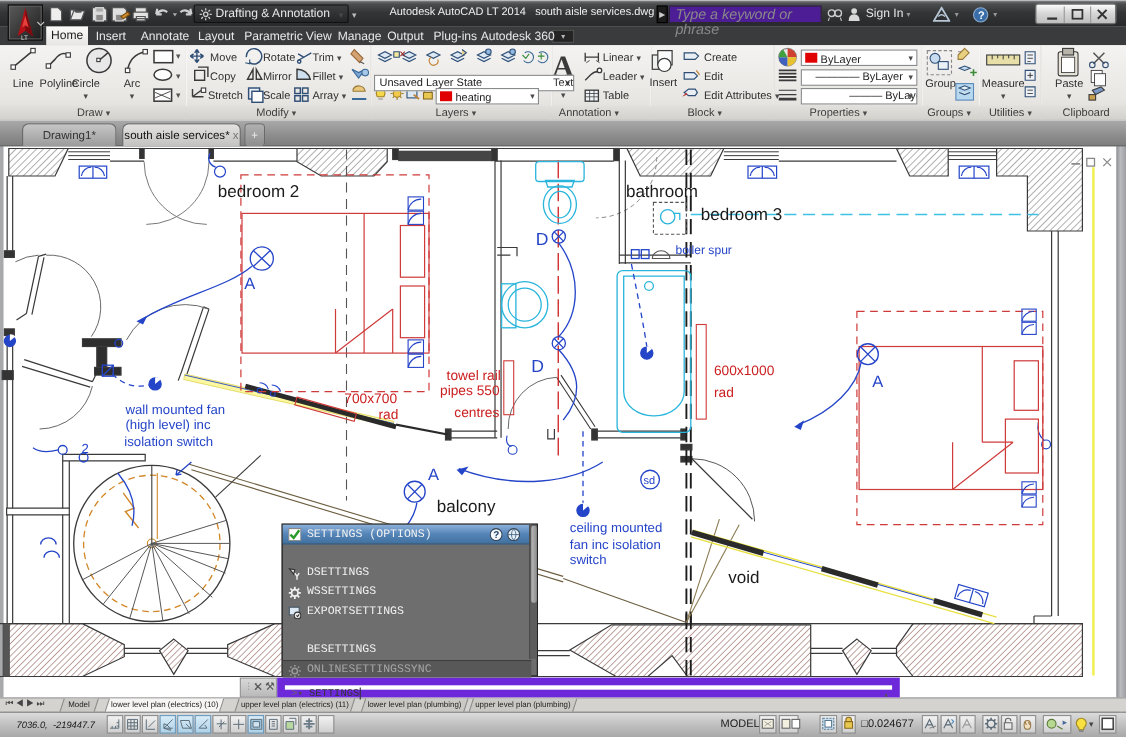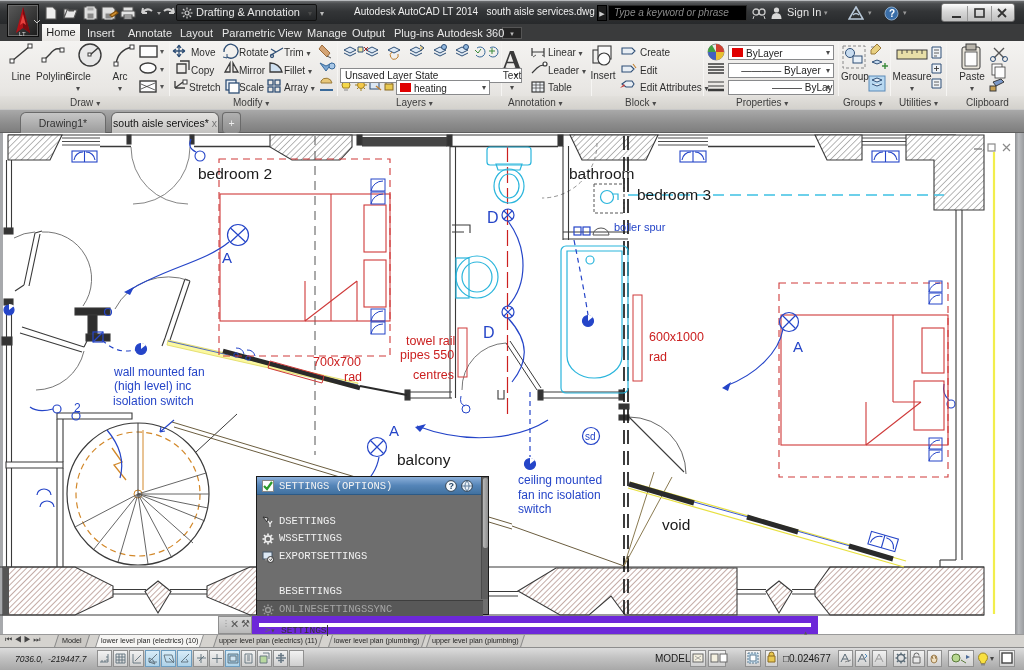--- a/index.html
+++ b/index.html
@@ -9,22 +9,22 @@
 
 #titlebar { left:0; top:0; width:1024px; height:24px;
   background:linear-gradient(#6e7072 0%,#4a4c4e 12%,#333537 45%,#27292b 100%);
   border-top:1px solid #b8babd; z-index:5; }
 #logo { left:7px; top:4px; width:32px; height:33px; z-index:7;
   background:linear-gradient(135deg,#5a5a5a,#1c1c1c);
   border:1px solid #0c0c0c; box-shadow:inset 0 0 0 1px #6a6a6a; }
 #wsbox { left:176px; top:4px; width:141px; height:17px; background:linear-gradient(#3c3e40,#232527);
   border:1px solid #111; border-radius:2px; color:#e8e8e8; font-size:11px; line-height:15px; z-index:6; }
 #titletext { left:354px; top:6px; color:#f0f0f0; font-size:10px; z-index:6; white-space:pre; }
-#searchbox { left:608px; top:5px; width:139px; height:16px; background:#000000; border:1px solid #2a2a2a; z-index:6;
-  color:#8a8a8a; font-style:italic; font-size:10px; line-height:14px; padding-left:5px; }
+#searchbox { left:608px; top:5px; width:139px; height:16px; background:#4c1d95; border:1px solid #2a2a2a; z-index:6;
+  color:#8a8a8a; font-style:italic; font-size:13px; line-height:14px; padding-left:5px; }
 #signin { left:787px; top:6px; color:#e6e6e6; font-size:11px; z-index:6; }
 #winbtns { left:941px; top:3px; width:74px; height:19px; background:linear-gradient(#fdfdfd,#d8d8d8 45%,#bfbfbf);
   border:1px solid #707070; border-radius:3px; z-index:6; }
 
 #ribbontabs { left:0; top:24px; width:1024px; height:17px; background:#3a3b3c; z-index:5; }
 .rtab { position:absolute; top:1px; height:16px; color:#e8e8e8; font-size:11px; line-height:16px; }
 #hometab { position:absolute; left:42px; top:0; width:38px; height:17px; background:linear-gradient(#fbfbfa,#e8e6e3);
   color:#1c1c1c; font-size:11px; text-align:center; line-height:17px; }
 
 #ribbon { left:0; top:41px; width:1024px; height:68px;

